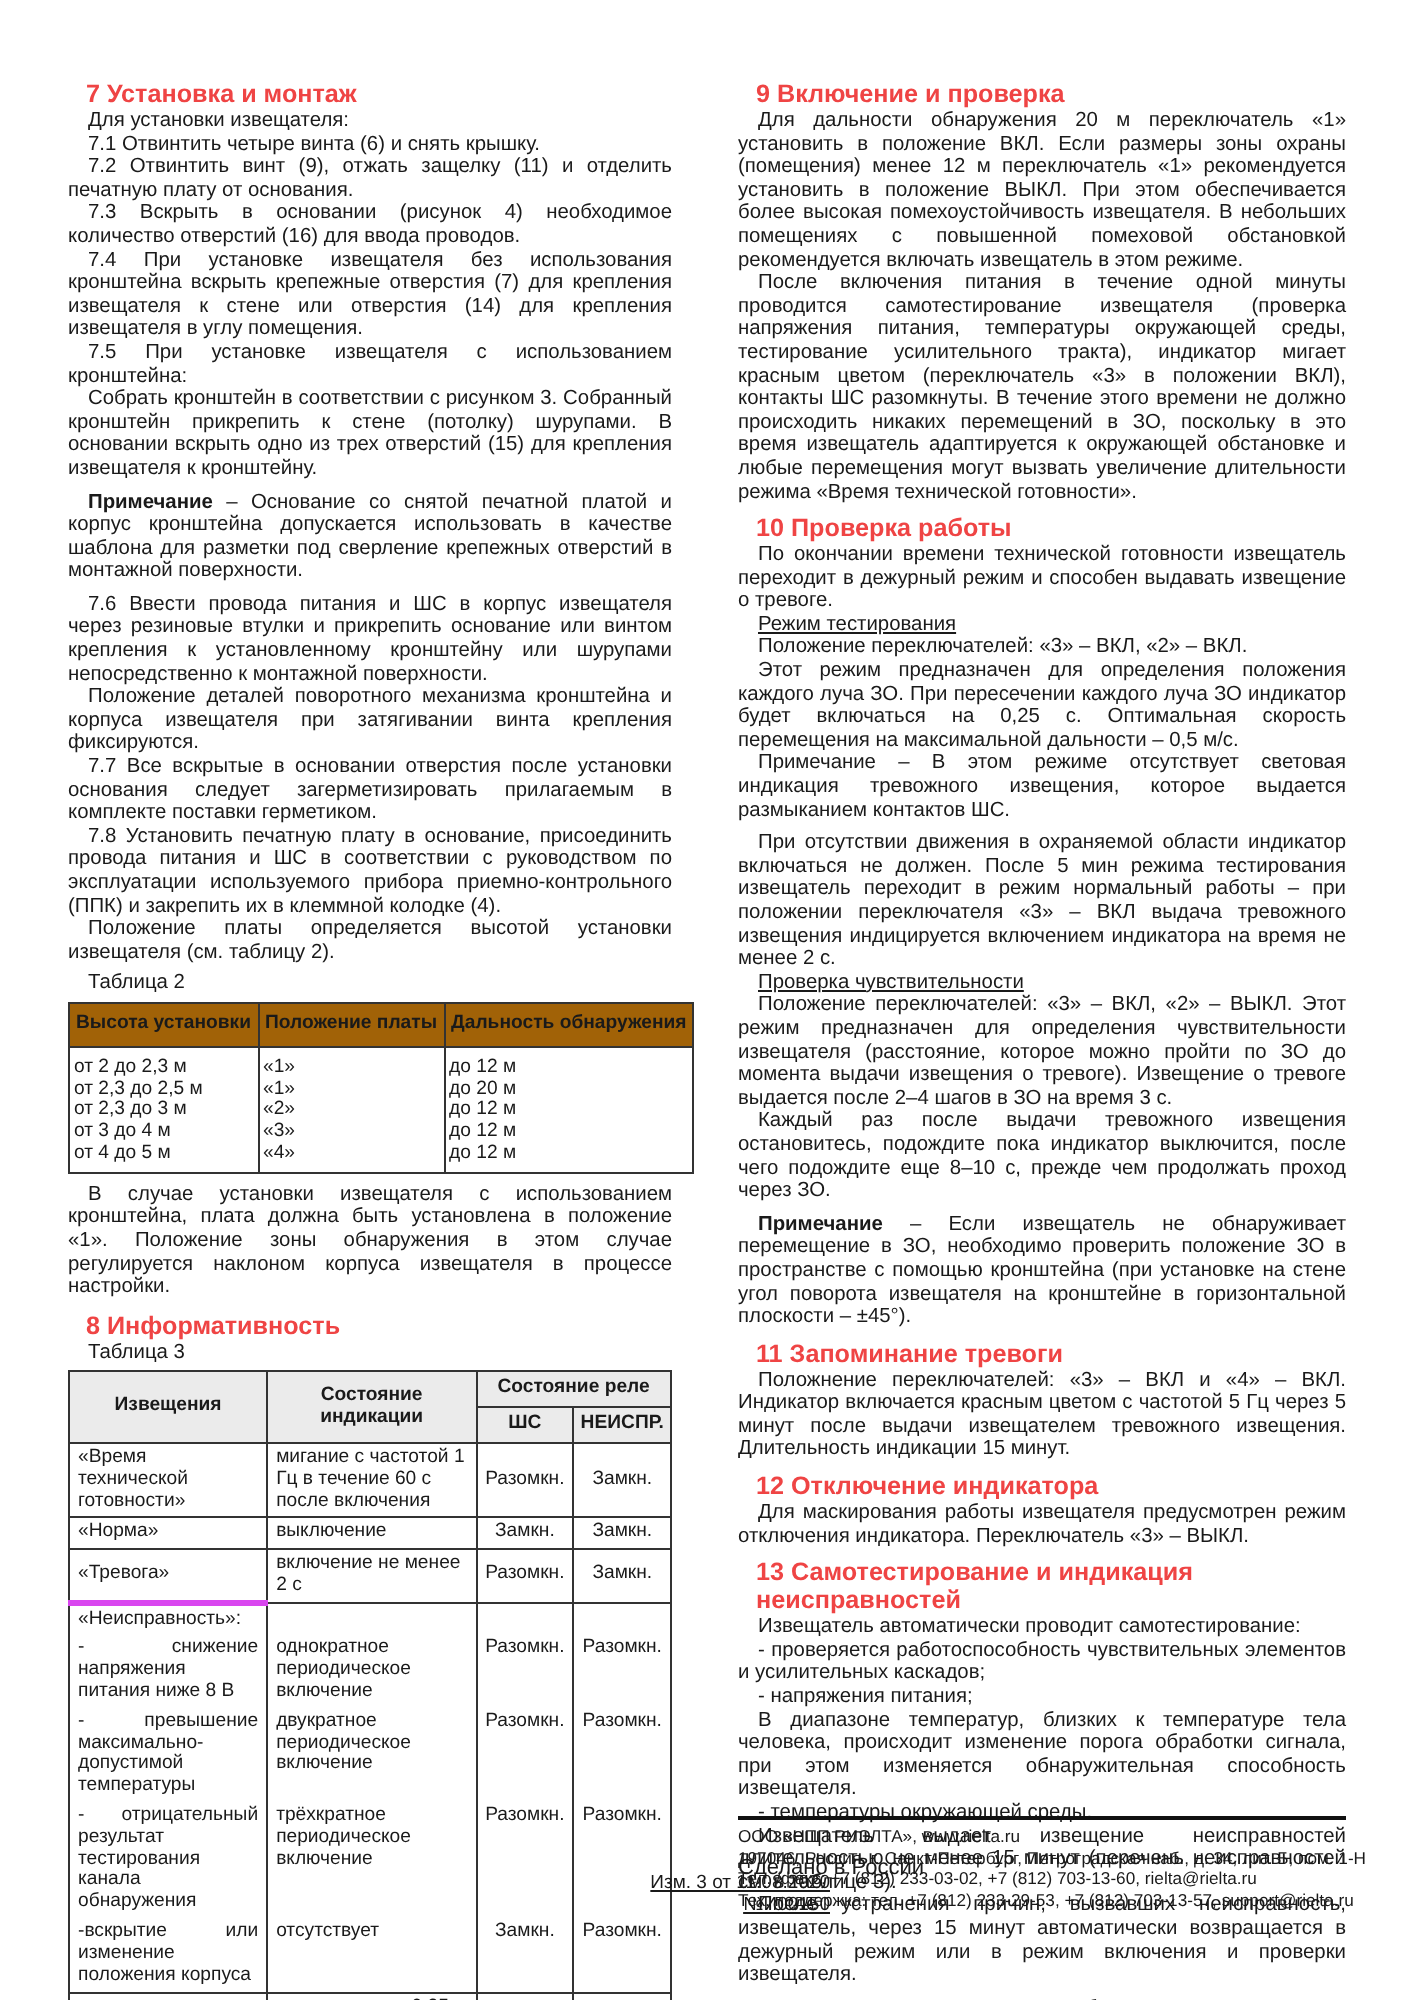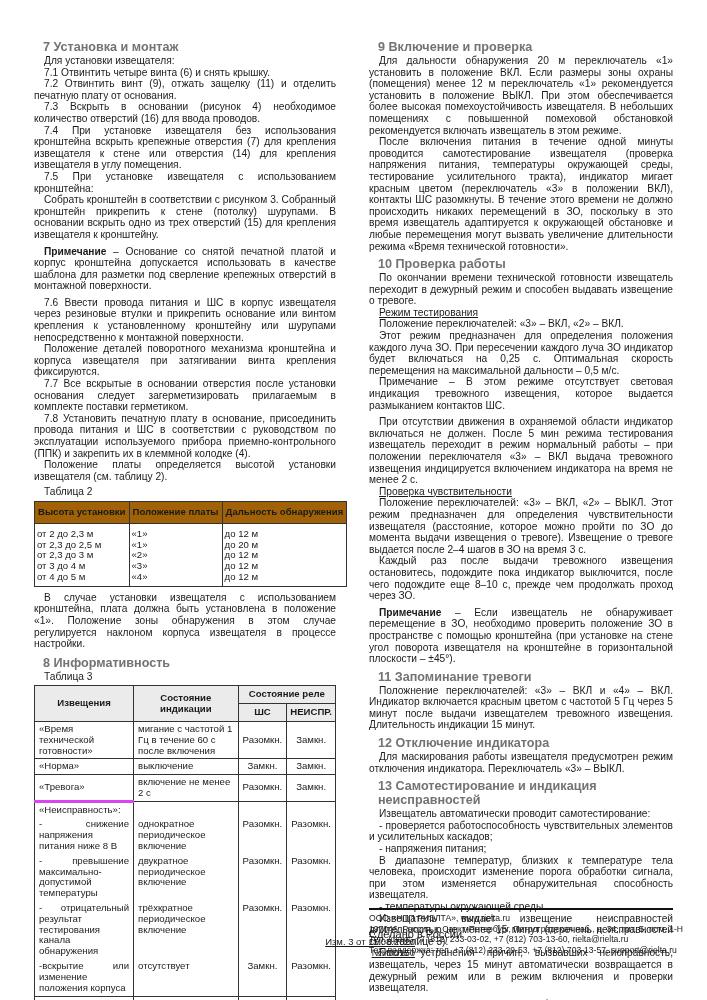--- a/index.html
+++ b/index.html
@@ -5,21 +5,21 @@
   html, body { margin: 0; padding: 0; background: #ffffff; }
   body {
     width: 707px; height: 1000px; position: relative; overflow: hidden;
     font-family: "Liberation Sans", sans-serif; color: #1a1a1a;
     font-size: 10.2px; line-height: 11.6px;
   }
   .col { position: absolute; top: 40px; }
   .col-left { left: 34px; width: 302px; }
   .col-right { left: 369px; width: 304px; }
   h2 {
-    font-size: 12.6px; font-weight: bold; margin: 0 0 1px 9px; line-height: 14px; color: #737373;
+    font-size: 12.6px; font-weight: bold; margin: 0 0 1px 9px; line-height: 14px; color: #ef4444;
   }
   p { margin: 0; text-indent: 10px; text-align: justify; }
   p.gap { margin-top: 5px; }
   .u { text-decoration: underline; }
   b { font-weight: bold; }
   .caption { margin: 4px 0 3px 10px; }
   table { border-collapse: collapse; width: 100%; font-size: 9.6px; line-height: 10.8px; }
   .t2 th, .t2 td { border-left: 1px solid #333; border-right: 1px solid #333; }
   .t2 { border: 1.5px solid #333; }
   .t2 th { background: #a16207; border-bottom: 1.5px solid #333; padding: 5px 3px; font-weight: bold; white-space: nowrap; }

